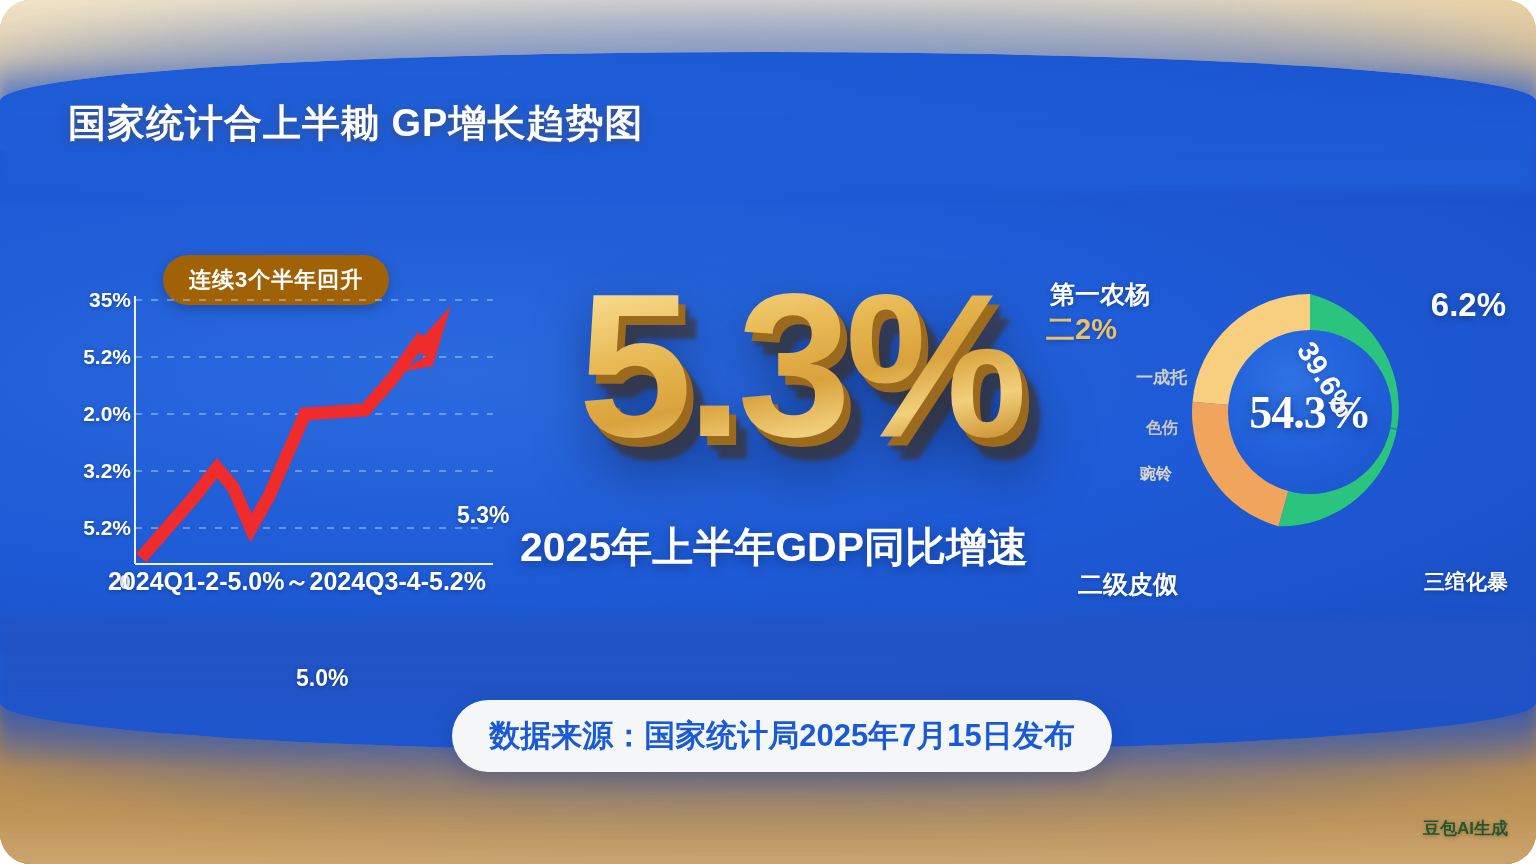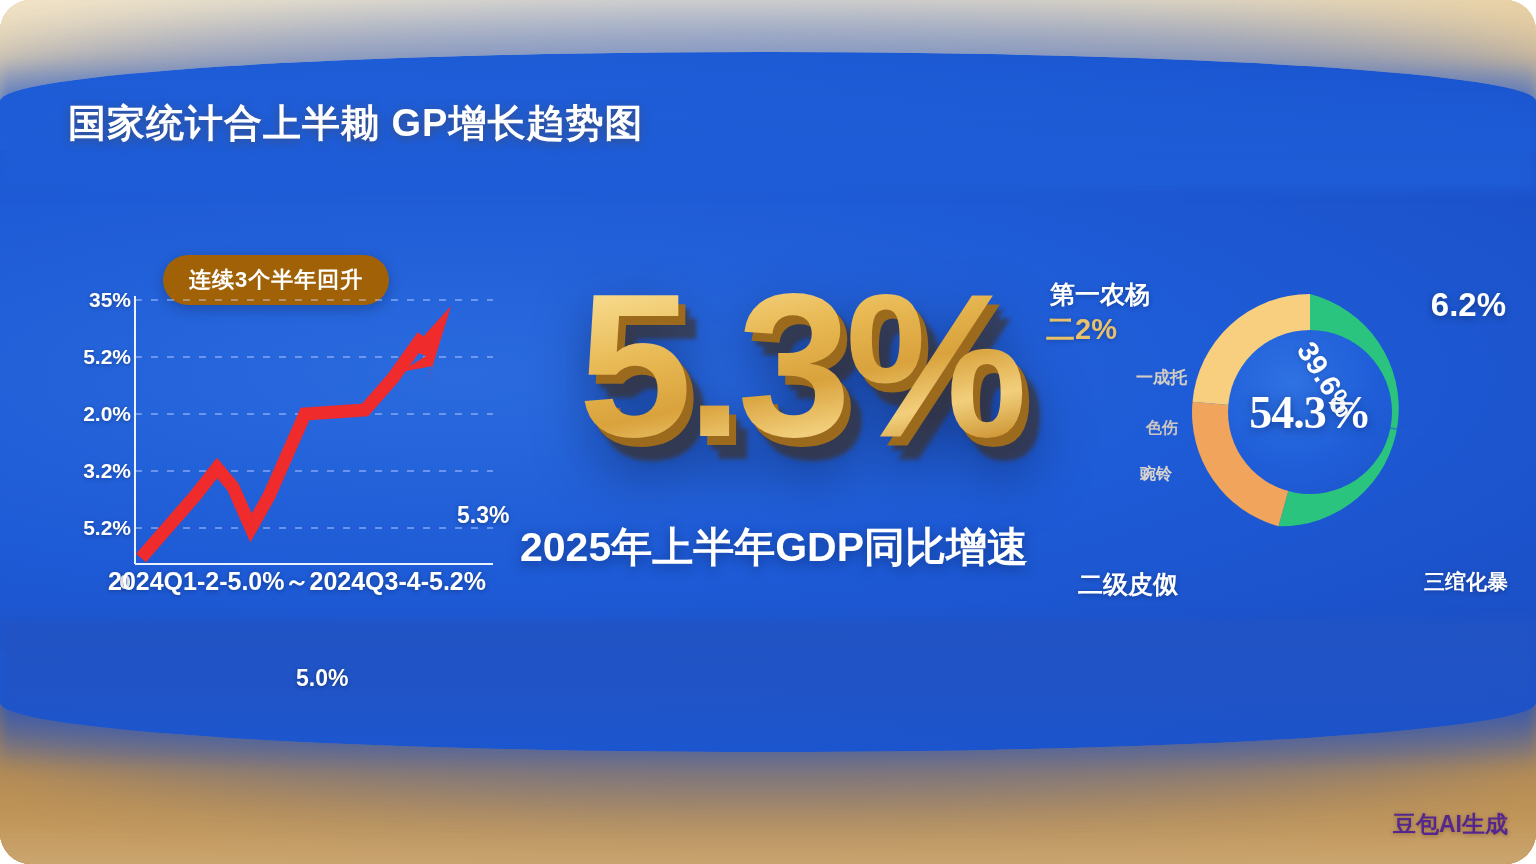--- a/index.html
+++ b/index.html
@@ -158,21 +158,21 @@
     position:absolute; left:452px; top:700px; width:660px; height:72px; z-index:30;
     background:#f5f6f8; border-radius:36px;
     display:flex; align-items:center; justify-content:center;
     box-shadow:0 6px 22px rgba(20,50,120,.28);
   }
   .footer-text {
     font-size:31px; font-weight:bold; color:#1a5ad4; letter-spacing:0px; white-space:nowrap;
   }
   .watermark {
     position:absolute; right:28px; bottom:24px; z-index:30;
-    font-size:23px; font-weight:bold; color:#4c1d95; opacity:.92;
+    font-size:17px; font-weight:bold; color:#14532d; opacity:.92;
     text-shadow:0 1px 4px rgba(90,60,20,.5); white-space:nowrap;
   }
 </style>
 </head>
 <body>
 
 <div id="stage">
 
   <div class="bg-silk"></div>
   <div class="bg-swoosh-a"></div>
@@ -252,16 +252,19 @@
     <div class="d-lab d-top-pct">二2%</div>
     <div class="d-lab d-right-pct">6.2%</div>
     <div class="d-lab d-green-pct">39.6%</div>
     <div class="d-lab d-bl">二级皮伮</div>
     <div class="d-lab d-br">三绾化暴</div>
     <div class="d-lab d-in1">一成托</div>
     <div class="d-lab d-in2">色伤</div>
     <div class="d-lab d-in3">豌铃</div>
   </div>
 
+  <div class="footer-pill">
+    <span class="footer-text">数据来源：国家统计局2025年7月15日发布</span>
+  </div>
 
   <div class="watermark">豆包AI生成</div>
 
 </div>
 
 </body></html>

